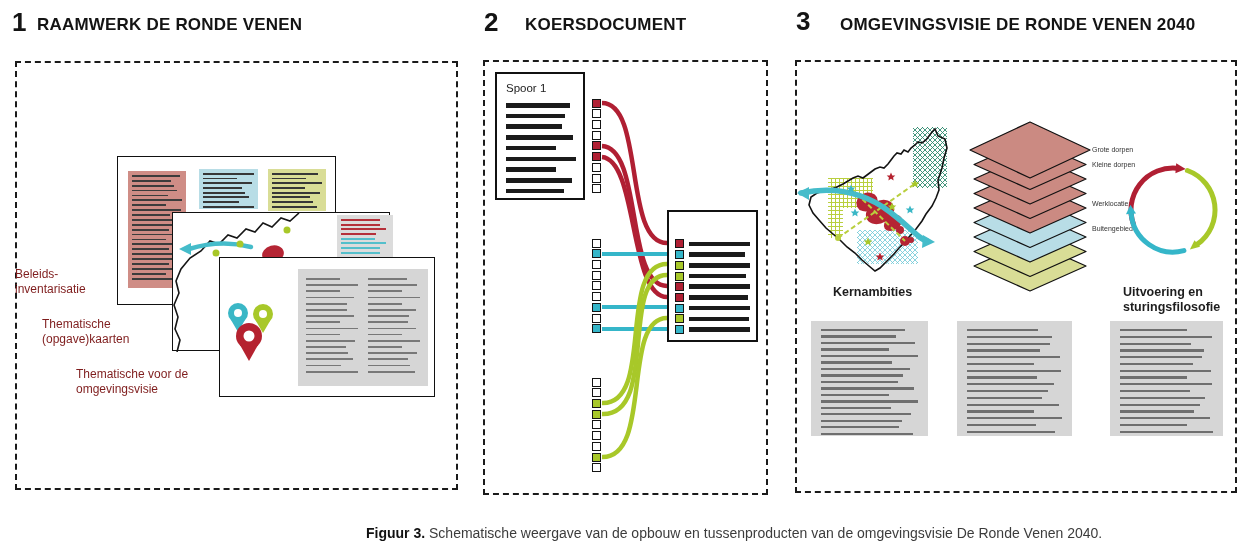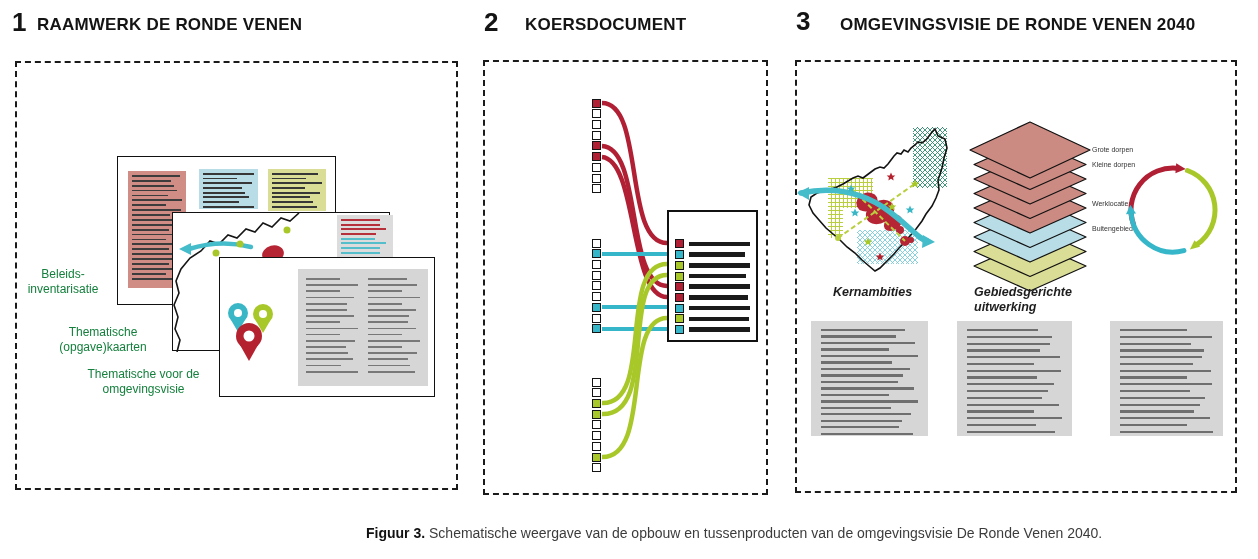--- a/index.html
+++ b/index.html
@@ -12,22 +12,22 @@
   .card{position:absolute;background:#fff;border:1.6px solid #111;box-sizing:border-box;}
   .doc{position:absolute;background:#fff;border:2px solid #111;box-sizing:border-box;z-index:2;}
   .doc-title{position:absolute;left:9px;top:8px;font-size:11.5px;color:#222;}
   .sq{position:absolute;width:9px;height:9px;border:1.5px solid #141414;box-sizing:border-box;}
   .sqcol{position:absolute;z-index:3;width:9px;}
   .sqrows{position:absolute;z-index:3;width:75px;}
   .sqrow{display:flex;align-items:center;height:10.72px;}
   .sqrow .s{width:9px;height:9px;border:1.5px solid #141414;box-sizing:border-box;flex:none;margin-right:5px;}
   .sqrow .l{height:4.5px;background:#1a1a1a;}
   .gblock{position:absolute;background:#d6d6d6;box-sizing:border-box;}
-  .plabel{position:absolute;font-size:12px;color:#15803d;line-height:1.25;text-align:center;}
-  .collabel{position:absolute;font-size:12.5px;font-weight:bold;color:#1d1d1d;line-height:1.2;font-style:italic;}
+  .plabel{position:absolute;font-size:12px;color:#7f1d1d;line-height:1.25;text-align:left;}
+  .collabel{position:absolute;font-size:12.5px;font-weight:bold;color:#1d1d1d;line-height:1.2;}
   .stacklabel{position:absolute;font-size:7px;color:#333;line-height:1;}
   .koerslabel{position:absolute;font-size:11.5px;color:#222;text-align:center;line-height:1.3;}
   .caption{position:absolute;font-size:14px;color:#3c3c3c;}
   .caption b{color:#111;}
   svg{display:block;}
   .lines{position:absolute;box-sizing:border-box;}
 </style>
 </head>
 <body>
 
@@ -170,35 +170,49 @@
           <div style="height: 1.8px; margin-bottom: 4.4px; background: rgb(120, 120, 120); width: 65.4%;"></div>
           <div style="height: 1.8px; margin-bottom: 4.4px; background: rgb(120, 120, 120); width: 94.3%;"></div>
           <div style="height: 1.8px; margin-bottom: 4.4px; background: rgb(120, 120, 120); width: 76.4%;"></div>
           <div style="height: 1.8px; margin-bottom: 4.4px; background: rgb(120, 120, 120); width: 79.9%;"></div>
           <div style="height: 1.8px; margin-bottom: 4.4px; background: rgb(120, 120, 120); width: 91.3%;"></div>
         </div>
     </div>
   </div>
 
   <div class="plabel" style="left:15px;top:267px;width:96px;">Beleids-inventarisatie</div>
-  <div class="plabel" style="left:42px;top:325px;width:122px;">Thematische (opgave)kaarten</div>
+  <div class="plabel" style="left:42px;top:317px;width:122px;">Thematische (opgave)kaarten</div>
   <div class="plabel" style="left:76px;top:367px;width:135px;">Thematische voor de omgevingsvisie</div>
 
   <svg class="abs" style="left:483px;top:60px;z-index:1;" width="281" height="431" viewBox="0 0 281 431">
     <path d="M 119 43 C 162 43 140 183 184 183" fill="none" stroke="#b01f33" stroke-width="4.5"></path>
     <path d="M 119 86 C 160 88 142 226 184 226" fill="none" stroke="#b01f33" stroke-width="4.5"></path>
     <path d="M 119 97 C 155 100 146 237 184 237" fill="none" stroke="#b01f33" stroke-width="4.5"></path>
     <line x1="119" y1="194" x2="184" y2="194" stroke="#35b6c9" stroke-width="4"></line>
     <line x1="119" y1="247" x2="184" y2="247" stroke="#35b6c9" stroke-width="4"></line>
     <line x1="119" y1="269" x2="184" y2="269" stroke="#35b6c9" stroke-width="4"></line>
     <path d="M 119 343 C 172 345 134 204 184 204" fill="none" stroke="#a8c829" stroke-width="4.5"></path>
     <path d="M 119 354 C 176 356 136 215 184 215" fill="none" stroke="#a8c829" stroke-width="4.5"></path>
     <path d="M 119 397 C 170 398 138 258 184 258" fill="none" stroke="#a8c829" stroke-width="4.5"></path>
   </svg>
 
+  <div class="doc" style="left:495px;top:72px;width:90px;height:128px;">
+    <div class="doc-title">Spoor 1</div>
+    <div class="lines" style="left:9px;top:29px;width:70px;">
+        <div style="height: 4.5px; margin-bottom: 6.22px; background: rgb(27, 27, 27); width: 92.1%;"></div>
+        <div style="height: 4.5px; margin-bottom: 6.22px; background: rgb(27, 27, 27); width: 84.1%;"></div>
+        <div style="height: 4.5px; margin-bottom: 6.22px; background: rgb(27, 27, 27); width: 79.5%;"></div>
+        <div style="height: 4.5px; margin-bottom: 6.22px; background: rgb(27, 27, 27); width: 95.8%;"></div>
+        <div style="height: 4.5px; margin-bottom: 6.22px; background: rgb(27, 27, 27); width: 70.8%;"></div>
+        <div style="height: 4.5px; margin-bottom: 6.22px; background: rgb(27, 27, 27); width: 99.9%;"></div>
+        <div style="height: 4.5px; margin-bottom: 6.22px; background: rgb(27, 27, 27); width: 72%;"></div>
+        <div style="height: 4.5px; margin-bottom: 6.22px; background: rgb(27, 27, 27); width: 93.6%;"></div>
+        <div style="height: 4.5px; margin-bottom: 6.22px; background: rgb(27, 27, 27); width: 82.3%;"></div>
+      </div>
+  </div>
 
   <div class="sqcol" style="left:592px;top:98.5px;height:97px;">
       <div class="sq" style="top: 0px; left: 0px; background: rgb(176, 31, 51);"></div>
       <div class="sq" style="top: 10.72px; left: 0px; background: rgb(255, 255, 255);"></div>
       <div class="sq" style="top: 21.44px; left: 0px; background: rgb(255, 255, 255);"></div>
       <div class="sq" style="top: 32.16px; left: 0px; background: rgb(255, 255, 255);"></div>
       <div class="sq" style="top: 42.88px; left: 0px; background: rgb(176, 31, 51);"></div>
       <div class="sq" style="top: 53.6px; left: 0px; background: rgb(176, 31, 51);"></div>
       <div class="sq" style="top: 64.32px; left: 0px; background: rgb(255, 255, 255);"></div>
       <div class="sq" style="top: 75.04px; left: 0px; background: rgb(255, 255, 255);"></div>
@@ -334,21 +348,21 @@
   <svg class="abs" style="left:1118px;top:156px;" width="120" height="115" viewBox="0 0 120 115">
     <path d="M 15.5 68.4 A 42 42 0 0 1 58.7 12.2" fill="none" stroke="#b01f33" stroke-width="5" stroke-linecap="round"></path>
     <polygon points="67.7,13 57.4,17.2 58.2,7.2" fill="#b01f33"></polygon>
     <path d="M 69.4 14.5 A 42 42 0 0 1 79.1 88.4" fill="none" stroke="#a8c829" stroke-width="5" stroke-linecap="round"></path>
     <polygon points="71.9,93.6 76.5,84.3 82,90.8" fill="#a8c829"></polygon>
     <path d="M 65.9 94.6 A 42 42 0 0 1 13.2 57.7" fill="none" stroke="#35b6c9" stroke-width="5" stroke-linecap="round"></path>
     <polygon points="12.4,48.7 18,57.4 8,58.3" fill="#35b6c9"></polygon>
   </svg>
 
   <div class="collabel" style="left:833px;top:285px;">Kernambities</div>
-  <div class="collabel" style="left:974px;top:285px;width:118px;">Gebiedsgerichte uitwerking</div>
+  <div class="collabel" style="left:1123px;top:285px;width:125px;">Uitvoering en sturingsfilosofie</div>
 
   <div class="gblock lines" style="left:811px;top:321px;width:117px;height:115px;padding:8px 10px;">
       <div style="height: 2.2px; margin-bottom: 4.3px; background: rgb(111, 111, 111); width: 86.6%;"></div>
       <div style="height: 2.2px; margin-bottom: 4.3px; background: rgb(111, 111, 111); width: 77.3%;"></div>
       <div style="height: 2.2px; margin-bottom: 4.3px; background: rgb(111, 111, 111); width: 97.4%;"></div>
       <div style="height: 2.2px; margin-bottom: 4.3px; background: rgb(111, 111, 111); width: 70.2%;"></div>
       <div style="height: 2.2px; margin-bottom: 4.3px; background: rgb(111, 111, 111); width: 99.5%;"></div>
       <div style="height: 2.2px; margin-bottom: 4.3px; background: rgb(111, 111, 111); width: 73.5%;"></div>
       <div style="height: 2.2px; margin-bottom: 4.3px; background: rgb(111, 111, 111); width: 91.4%;"></div>
       <div style="height: 2.2px; margin-bottom: 4.3px; background: rgb(111, 111, 111); width: 84.8%;"></div>

